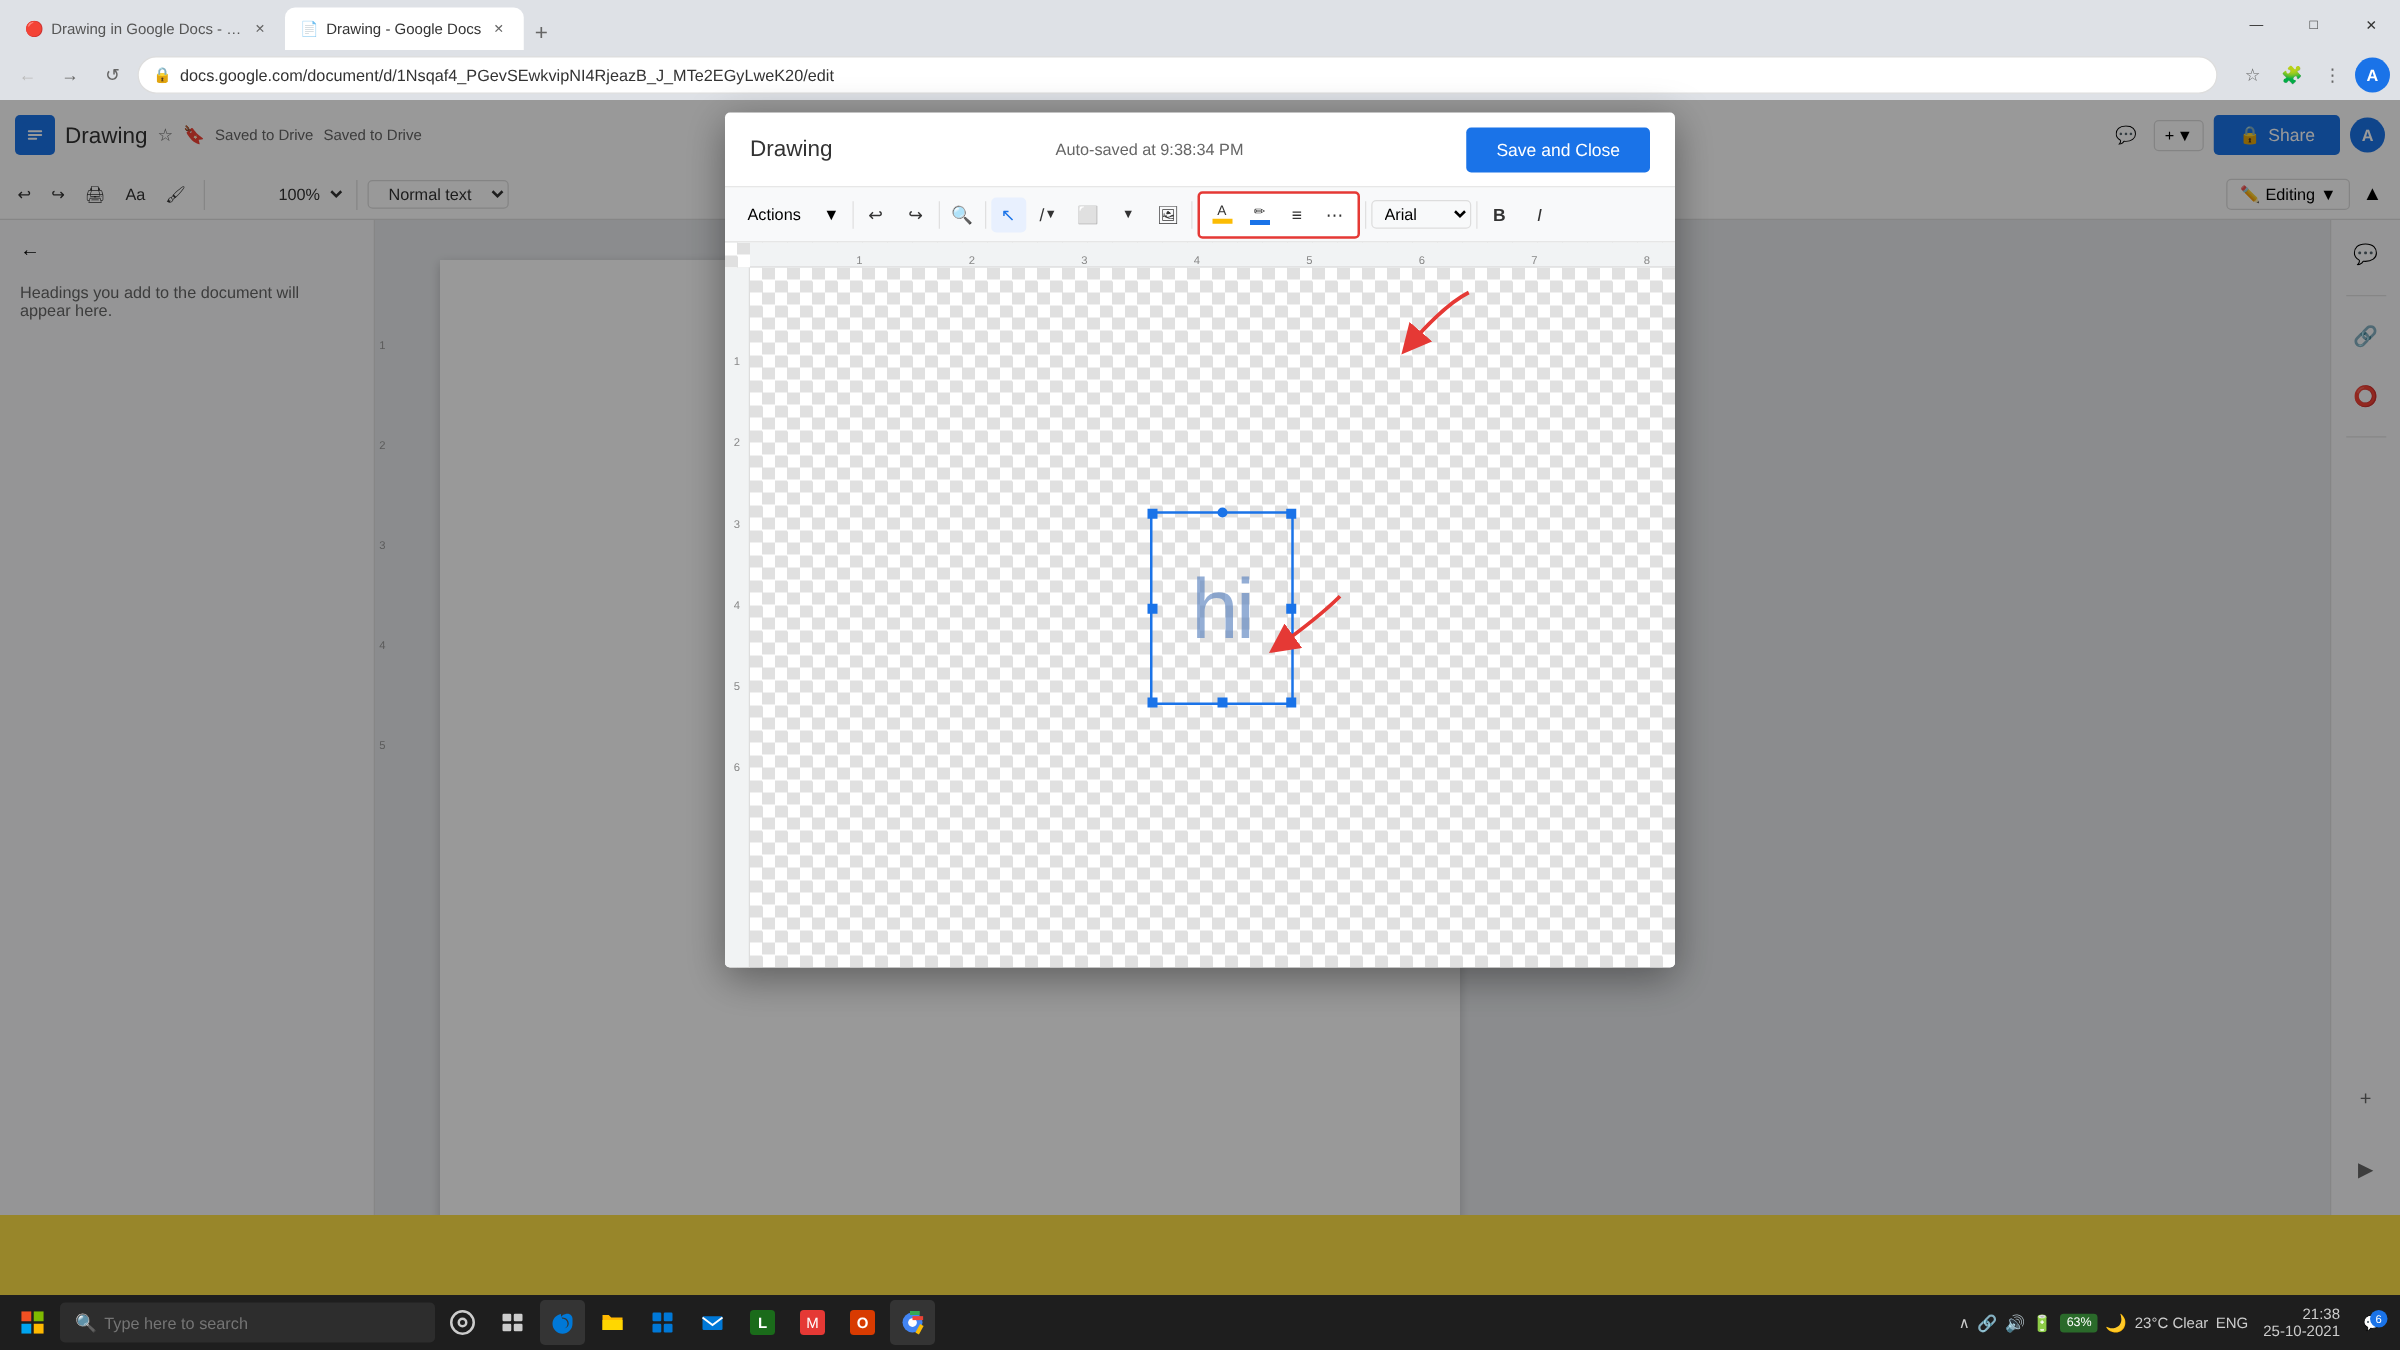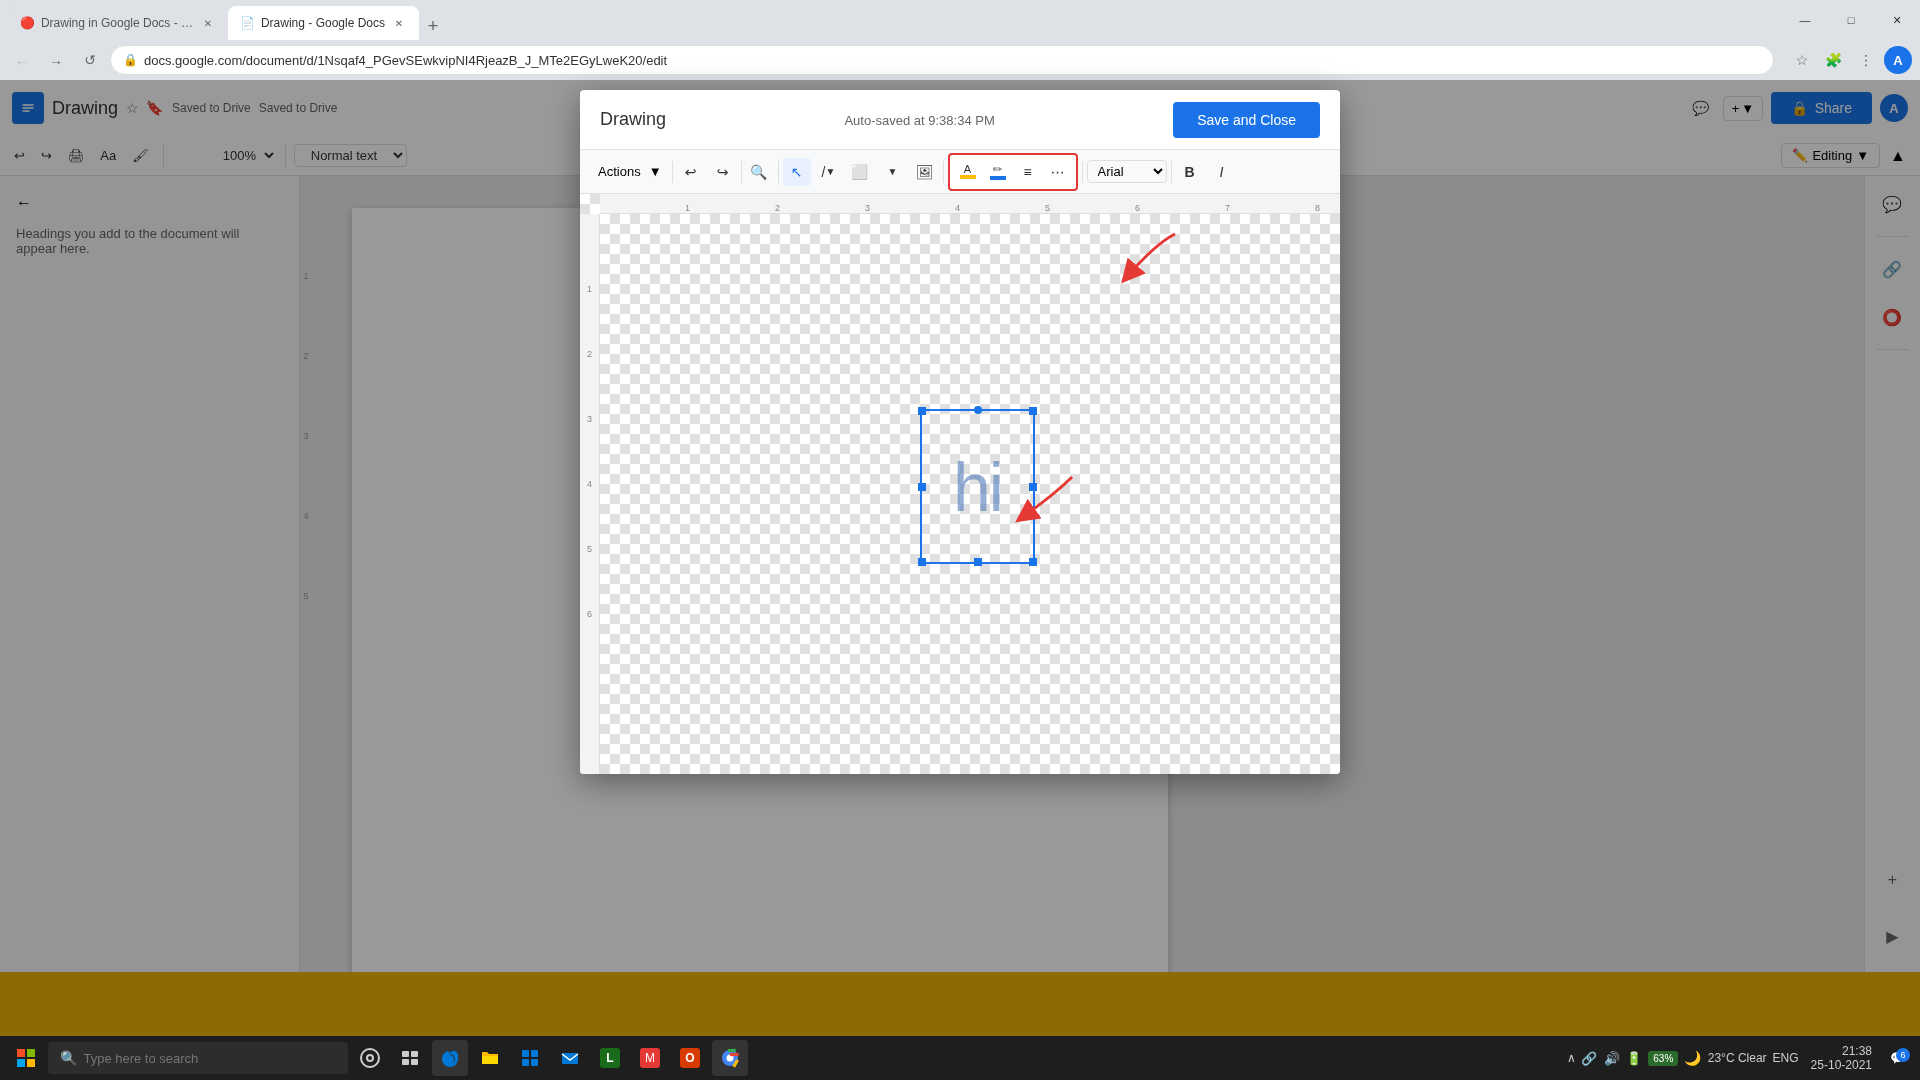--- a/index.html
+++ b/index.html
@@ -105,21 +105,21 @@
       </div>
       <div class="browser-actions">
         <div class="browser-action-btn">☆</div>
         <div class="browser-action-btn">🧩</div>
         <div class="browser-action-btn">⋮</div>
         <div class="profile-btn">A</div>
       </div>
     </div>
   </div>
 
-  <div style="position:absolute; top:80px; left:0; right:0; bottom:44px; background:#eab308;">
+  <div style="position:absolute; top:80px; left:0; right:0; bottom:44px; background:#fde047;">
 
     <div class="docs-header">
       <div class="docs-logo">
         <svg width="20" height="20" viewBox="0 0 20 20" fill="none">
           <rect width="20" height="20" fill="#1a73e8" rx="3"></rect>
           <path d="M5 7h10M5 10h10M5 13h6" stroke="white" stroke-width="1.5" stroke-linecap="round"></path>
         </svg>
       </div>
       <div class="docs-title-area">
         <div style="display:flex; align-items:center; gap:8px;">
@@ -221,21 +221,21 @@
         <div style="display:flex; align-items:center; height:60px; padding:0 20px; border-bottom:1px solid #e0e0e0;">
           <span style="font-size:18px; color:#333; font-weight:400;">Drawing</span>
           <div style="flex:1; text-align:center;">
             <span style="font-size:13px;color:#666;">Auto-saved at 9:38:34 PM</span>
           </div>
           <button class="save-close-btn">Save and Close</button>
         </div>
 
         <div style="display:flex; align-items:center; height:44px; padding:0 12px; border-bottom:1px solid #e0e0e0; gap:4px; background:#f8f9fa;">
 
-          <div style="display:flex;align-items:center;gap:8px;padding:4px 6px;cursor:pointer;border-radius:4px;font-size:13px;">
+          <div style="display:flex;align-items:center;gap:18px;padding:4px 6px;cursor:pointer;border-radius:4px;font-size:13px;">
             <span>Actions</span>
             <span>▼</span>
           </div>
           <div style="width:1px;height:22px;background:#e0e0e0;"></div>
 
           <div class="dt-btn">↩</div>
 
           <div class="dt-btn">↪</div>
           <div style="width:1px;height:22px;background:#e0e0e0;"></div>
 

